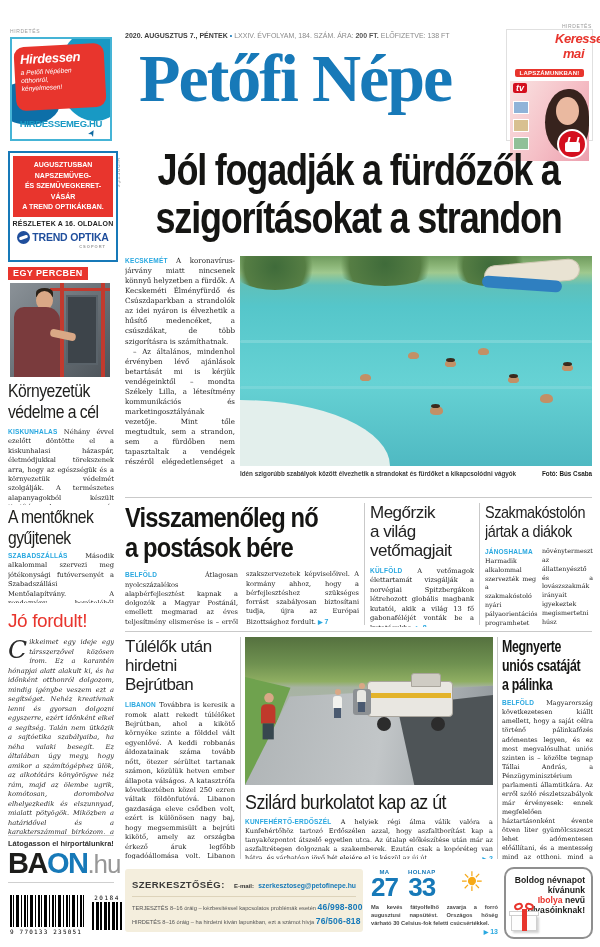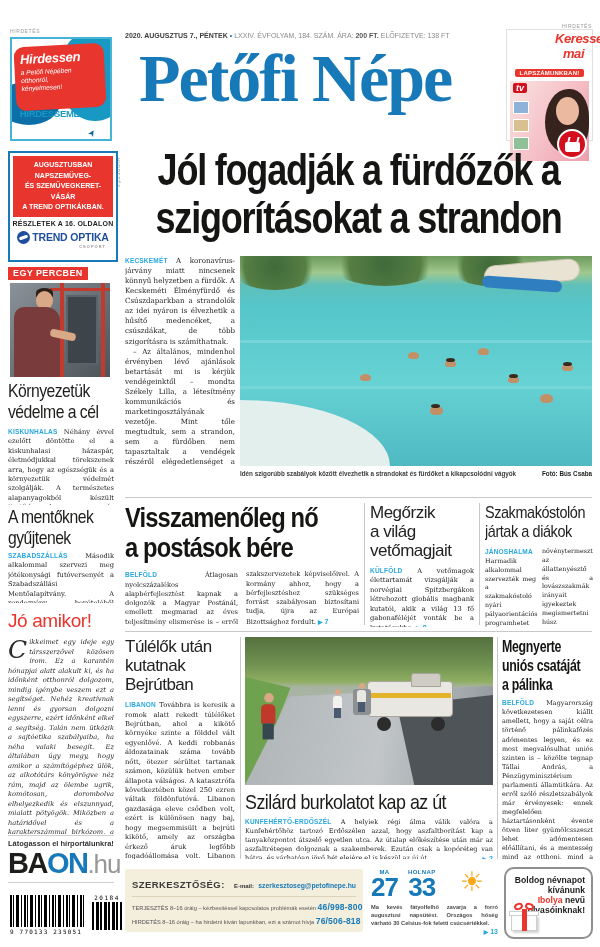--- a/index.html
+++ b/index.html
@@ -15,21 +15,21 @@
   .ad-hirdessen{position:absolute;left:10px;top:37px;width:102px;height:104px;
     border:2px solid #45b4d6;background:#fff;overflow:hidden;}
   .ad-hirdessen .teal{position:absolute;right:-22px;top:-10px;width:74px;height:92px;
     background:#1899c4;border-radius:50%;}
   .ad-hirdessen .deep{position:absolute;left:-14px;bottom:14px;width:62px;height:44px;
     background:#0d6fa8;border-radius:50%;}
   .ad-hirdessen .blob{position:absolute;left:3px;top:6px;width:90px;height:64px;
     background:#e8352d;border-radius:10px;transform:rotate(-3deg);padding:5px 6px;color:#fff;}
   .ad-hirdessen .blob .t{font-style:italic;font-weight:bold;font-size:13px;letter-spacing:-.3px;}
   .ad-hirdessen .blob .s{font-style:italic;font-size:6.6px;line-height:1.25;margin-top:2px;}
-  .ad-hirdessen .url{position:absolute;left:0;right:0;bottom:20px;text-align:center;
+  .ad-hirdessen .url{position:absolute;left:0;right:0;bottom:10px;text-align:center;
     font-weight:bold;font-size:9.5px;color:#1899c4;letter-spacing:-.3px;}
   .ad-hirdessen .cursor{position:absolute;right:14px;bottom:1px;font-size:9px;color:#1069a0;
     transform:rotate(-60deg);}
 
   
   .dateline{position:absolute;left:125px;top:32px;width:467px;font-size:7px;color:#8a8a8a;
     white-space:nowrap;}
   .dateline .d{font-weight:bold;color:#3c3c3c;}
   .dateline .b{color:#1779b8;font-weight:bold;}
   .dateline .pr{font-weight:bold;color:#555;}
@@ -358,21 +358,21 @@
   <div class="side-h h-mentok">
     <span>A mentőknek</span>
     <span>gyűjtenek</span>
   </div>
   <div class="b-mentok bodytxt">
     <span class="loc">SZABADSZÁLLÁS</span>
     <span>Második alkalommal szervezi meg jótékonysági futóversenyét a Szabadszállási Mentőalapítvány. A rendezvény bevételéből betegellátáshoz szükséges takarókat vásárolnak majd.</span>
     
   </div>
 
-  <div class="joreggelt-t">Jó amikor!</div>
+  <div class="joreggelt-t">Jó fordult!</div>
   <div class="joreggelt-b">
     <span class="drop" style="display:block;">Cikkeimet egy ideje egy társszerzővel közösen írom. Ez a karantén hónapjai alatt alakult ki, és ha időnként otthonról dolgozom, mindig igénybe veszem ezt a segítséget. Nehéz kreatívnak lenni és gyorsan dolgozni egyszerre, ezért időnként elkel a segítség. Talán nem ütközik a sajtóetika szabályaiba, ha néha valaki besegít. Ez általában úgy megy, hogy amikor a számítógéphez ülök, az alkotótárs könyörögve néz rám, majd az ölembe ugrik, komótosan, dorombolva elhelyezkedik és elszunnyad, mialatt pötyögök. Miközben a határidővel és a karakterszámmal birkózom, a macska édesdeden szundítva lopja nekem az inspirációt az álmok világából. Cserébe csak fizetésem egy részét kéri, azt is cicakaja formájában. De hát ez a legkevesebb egy bejegyzett alkotótársi viszonyban.</span>
 
   </div>
 
   <div class="baon-promo">
     <div class="p">Látogasson el hírportálunkra!</div>
     <div class="baon-logo">
       <span class="ba">BA</span><span class="on">ON</span><span class="hu">.hu</span>
     </div>
@@ -461,21 +461,21 @@
     <div class="cols bodytxt">
       <span class="loc">JÁNOSHALMA</span>
       <span>Harmadik alkalommal szervezték meg a szakmakóstoló nyári pályaorientációs programhetet Bács-Kiskun megyében. A szervezők a gazda, a növénytermesztő, az állattenyésztő és a lovászszakmák irányait igyekeztek megismertetni húsz pályaválasztás előtt álló felső tagozatos tanulóval.</span>
       
     </div>
   </div>
 
   <div class="art-bejrut">
     <div class="h-light">
       <span>Túlélők után</span>
-      <span>kutatnak</span>
+      <span>hirdetni</span>
       <span>Bejrútban</span>
     </div>
     <div class="bodytxt">
       <span class="loc">LIBANON</span>
       <span>Továbbra is keresik a romok alatt rekedt túlélőket Bejrútban, ahol a kikötő környéke szinte a földdel vált egyenlővé. A keddi robbanás áldozatainak száma tovább nőtt, ötezer sérültet tartanak számon, közülük hetven ember állapota válságos. A katasztrófa következtében közel 250 ezren váltak földönfutóvá. Libanon gazdasága eleve csődben volt, ezért is különösen nagy baj, hogy megsemmisült a bejrúti kikötő, amely az országba érkező áruk legfőbb fogadóállomása volt. Libanon szinte teljesen az importtól függ, a robbanásban megsemmisült készletek miatt most gyógyszer- és élelmiszerhiány is fenyegeti.</span>
       
     </div>
   </div>
 
   <div class="road-photo">

